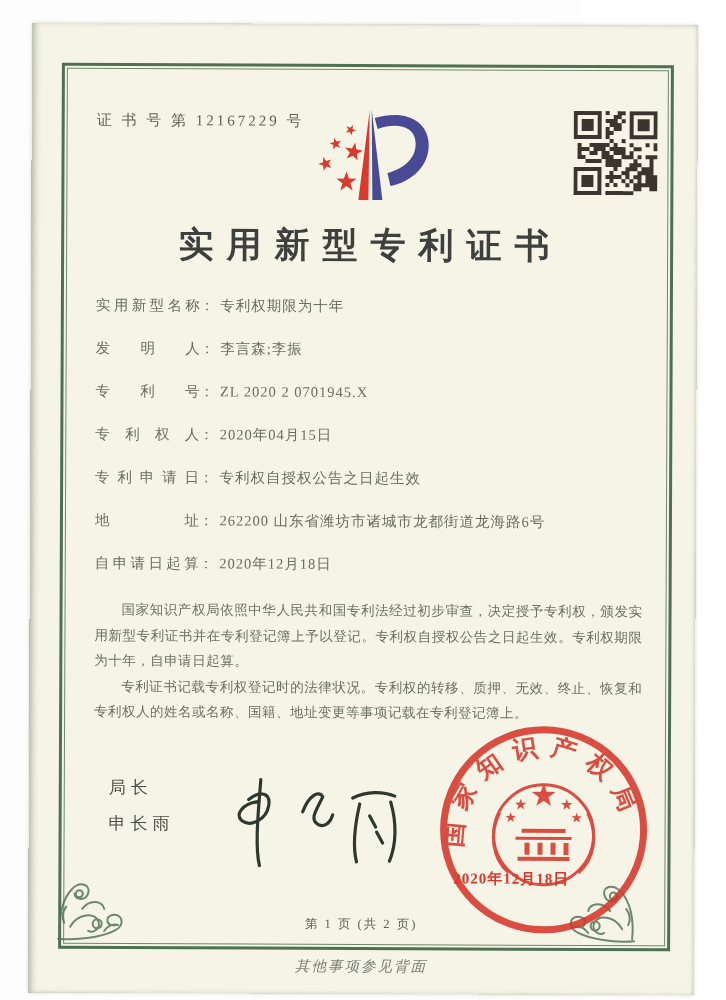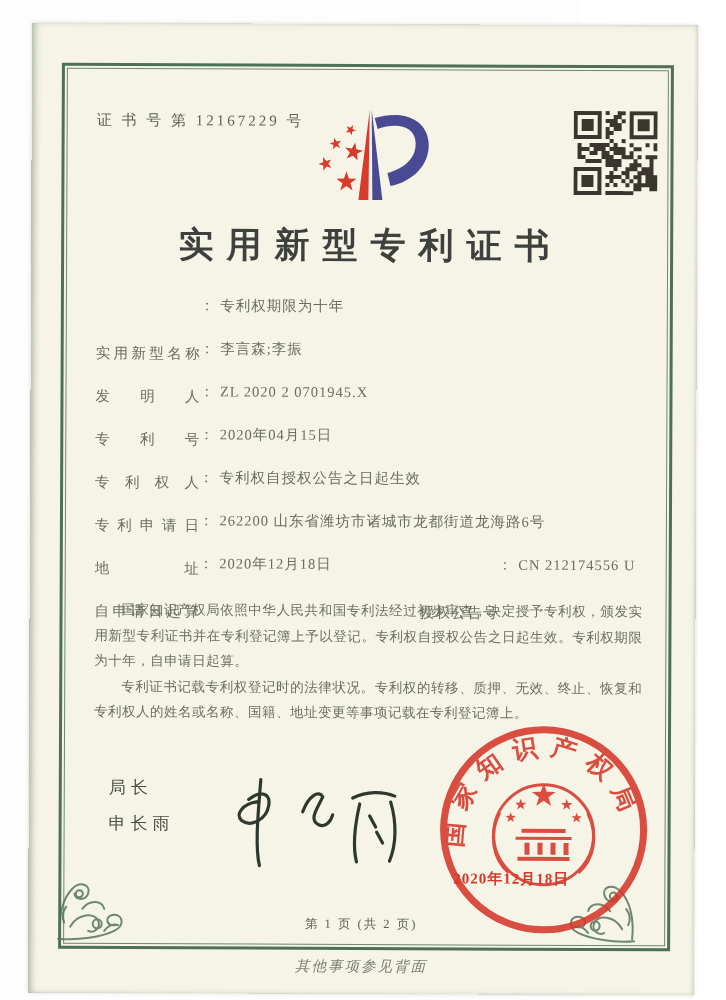--- a/index.html
+++ b/index.html
@@ -10,21 +10,21 @@
     box-shadow:inset 5px 0 6px -2px rgba(96,110,88,.45), inset -3px 0 4px -2px rgba(96,110,88,.3), 0 0 4px rgba(0,0,0,.15);}
   .frame{position:absolute;left:30px;top:40px;width:606px;height:880px;border:3px solid #4e7153;}
   .frame-inner{position:absolute;left:2px;top:2px;right:2px;bottom:2px;border:1px solid #6d8a6e;}
   .cert-no{position:absolute;left:65px;top:88px;font-size:15px;letter-spacing:3px;color:#5c6156;}
   .logo{position:absolute;left:267px;top:80px;width:160px;height:118px;}
   .qr{position:absolute;left:542px;top:86px;width:84px;height:84px;}
   .title{position:absolute;left:0;top:198px;width:100%;text-align:center;font-size:35px;font-weight:bold;
     letter-spacing:13px;text-indent:13px;color:#3d403c;}
   .fields{position:absolute;left:65px;top:272px;width:550px;font-size:14.5px;color:#696e60;}
   .frow{position:relative;height:43px;line-height:20px;}
-  .flabel{display:inline-block;width:104px;text-align:justify;text-align-last:justify;vertical-align:top;margin-top:48px;}
+  .flabel{display:inline-block;width:104px;text-align:justify;text-align-last:justify;vertical-align:top;}
   .fcolon{display:inline-block;margin-right:6px;}
   .fvalue{letter-spacing:1px;}
   .fpair2{position:absolute;left:325px;top:0;}
   .fpair2 .flabel{width:78px;}
   .paras{position:absolute;left:65px;top:574px;width:548px;font-size:13.5px;line-height:25.5px;
     color:#6b7063;text-align:justify;}
   .paras p{margin:0;text-indent:2em;letter-spacing:.5px;}
   .director{position:absolute;left:80px;top:747px;font-size:17px;letter-spacing:5px;color:#4a4f45;line-height:36px;}
   .sig{position:absolute;left:190px;top:742px;width:200px;height:115px;}
   .seal{position:absolute;left:408px;top:698px;width:214px;height:214px;}
@@ -115,23 +115,20 @@
       <div class="frow">
         <span class="flabel">专利申请日</span><span class="fcolon">：</span><span class="fvalue">专利权自授权公告之日起生效</span>
       </div>
       <div class="frow">
         <span class="flabel">地址</span><span class="fcolon">：</span><span class="fvalue">262200 山东省潍坊市诸城市龙都街道龙海路6号</span>
       </div>
       <div class="frow">
         <span>
           <span class="flabel">自申请日起算</span><span class="fcolon">：</span><span class="fvalue">2020年12月18日</span>
         </span>
-        <span class="fpair2">
-          <span class="flabel">授权公告号</span><span class="fcolon">：</span><span class="fvalue">CN 212174556 U</span>
-        </span>
       </div>
     </div>
 
     <div class="paras">
       <p>国家知识产权局依照中华人民共和国专利法经过初步审查，决定授予专利权，颁发实用新型专利证书并在专利登记簿上予以登记。专利权自授权公告之日起生效。专利权期限为十年，自申请日起算。</p>
       <p>专利证书记载专利权登记时的法律状况。专利权的转移、质押、无效、终止、恢复和专利权人的姓名或名称、国籍、地址变更等事项记载在专利登记簿上。</p>
     </div>
 
     <div class="director">
       <div>局长</div>

